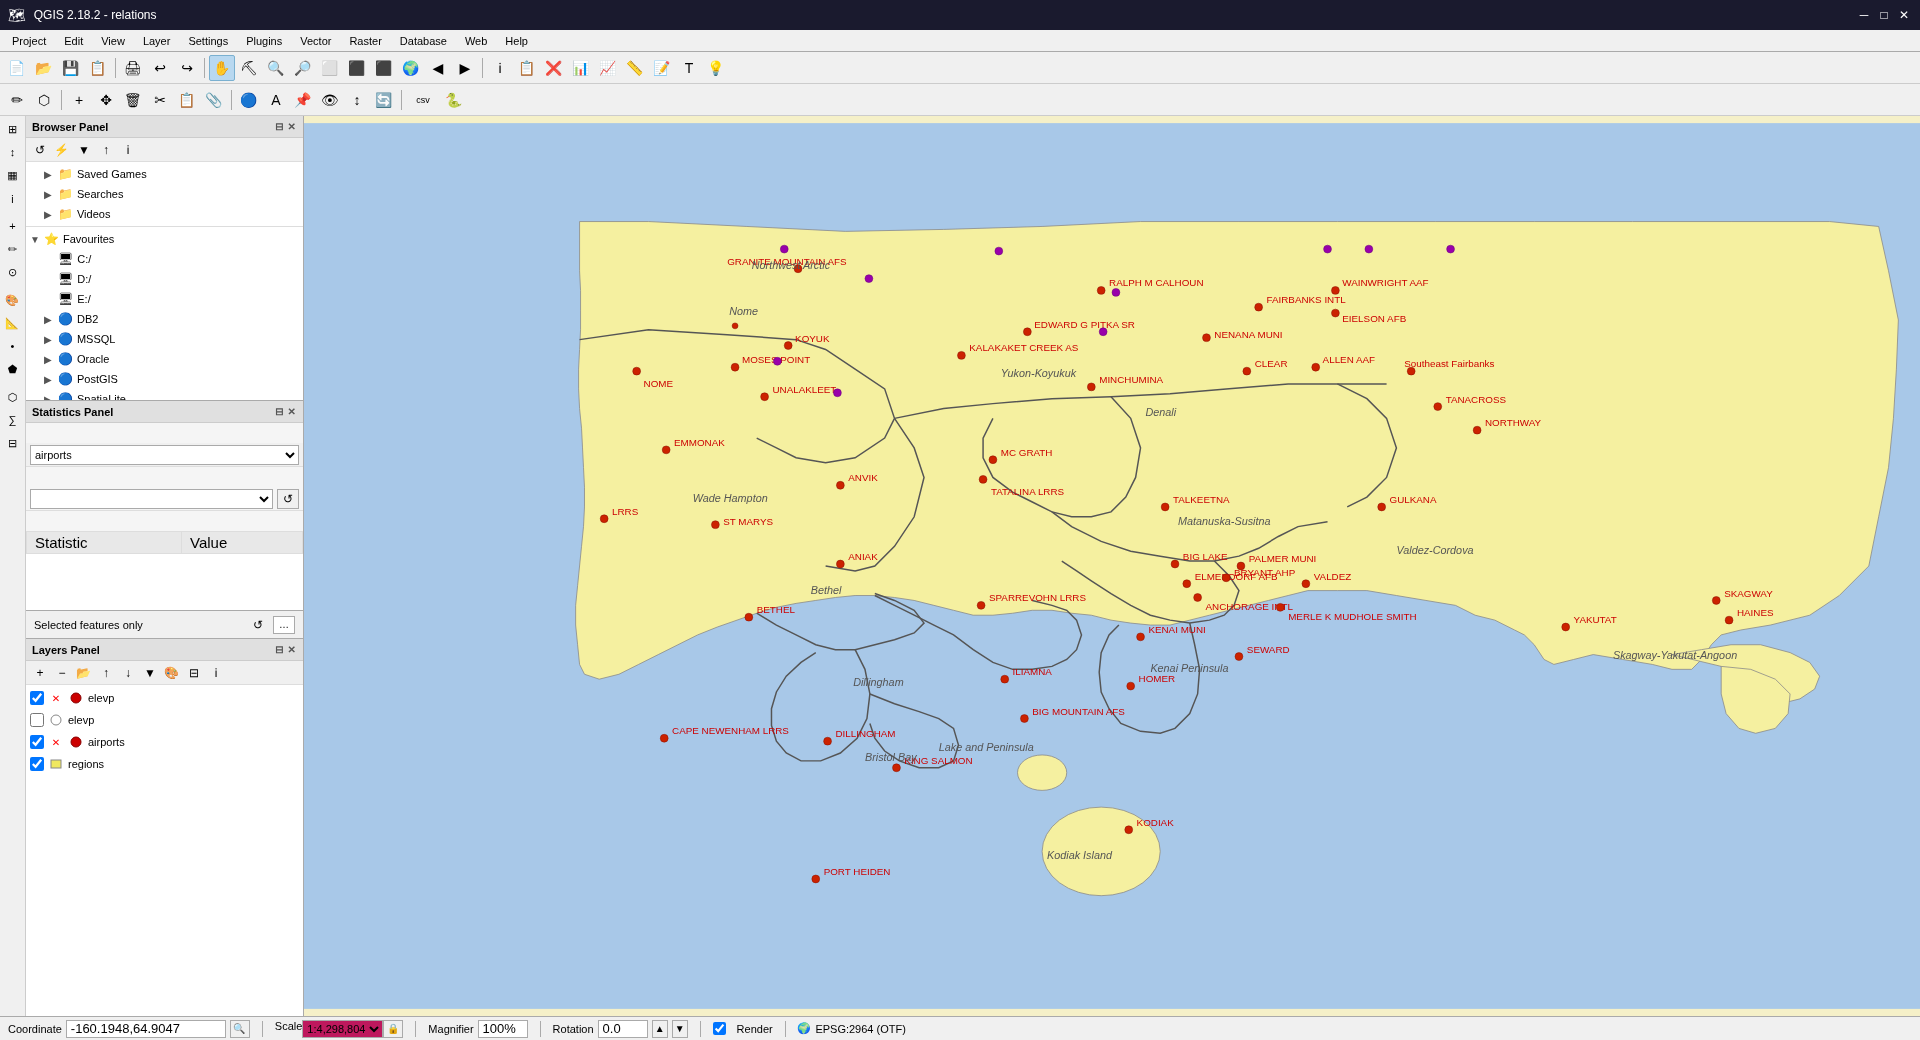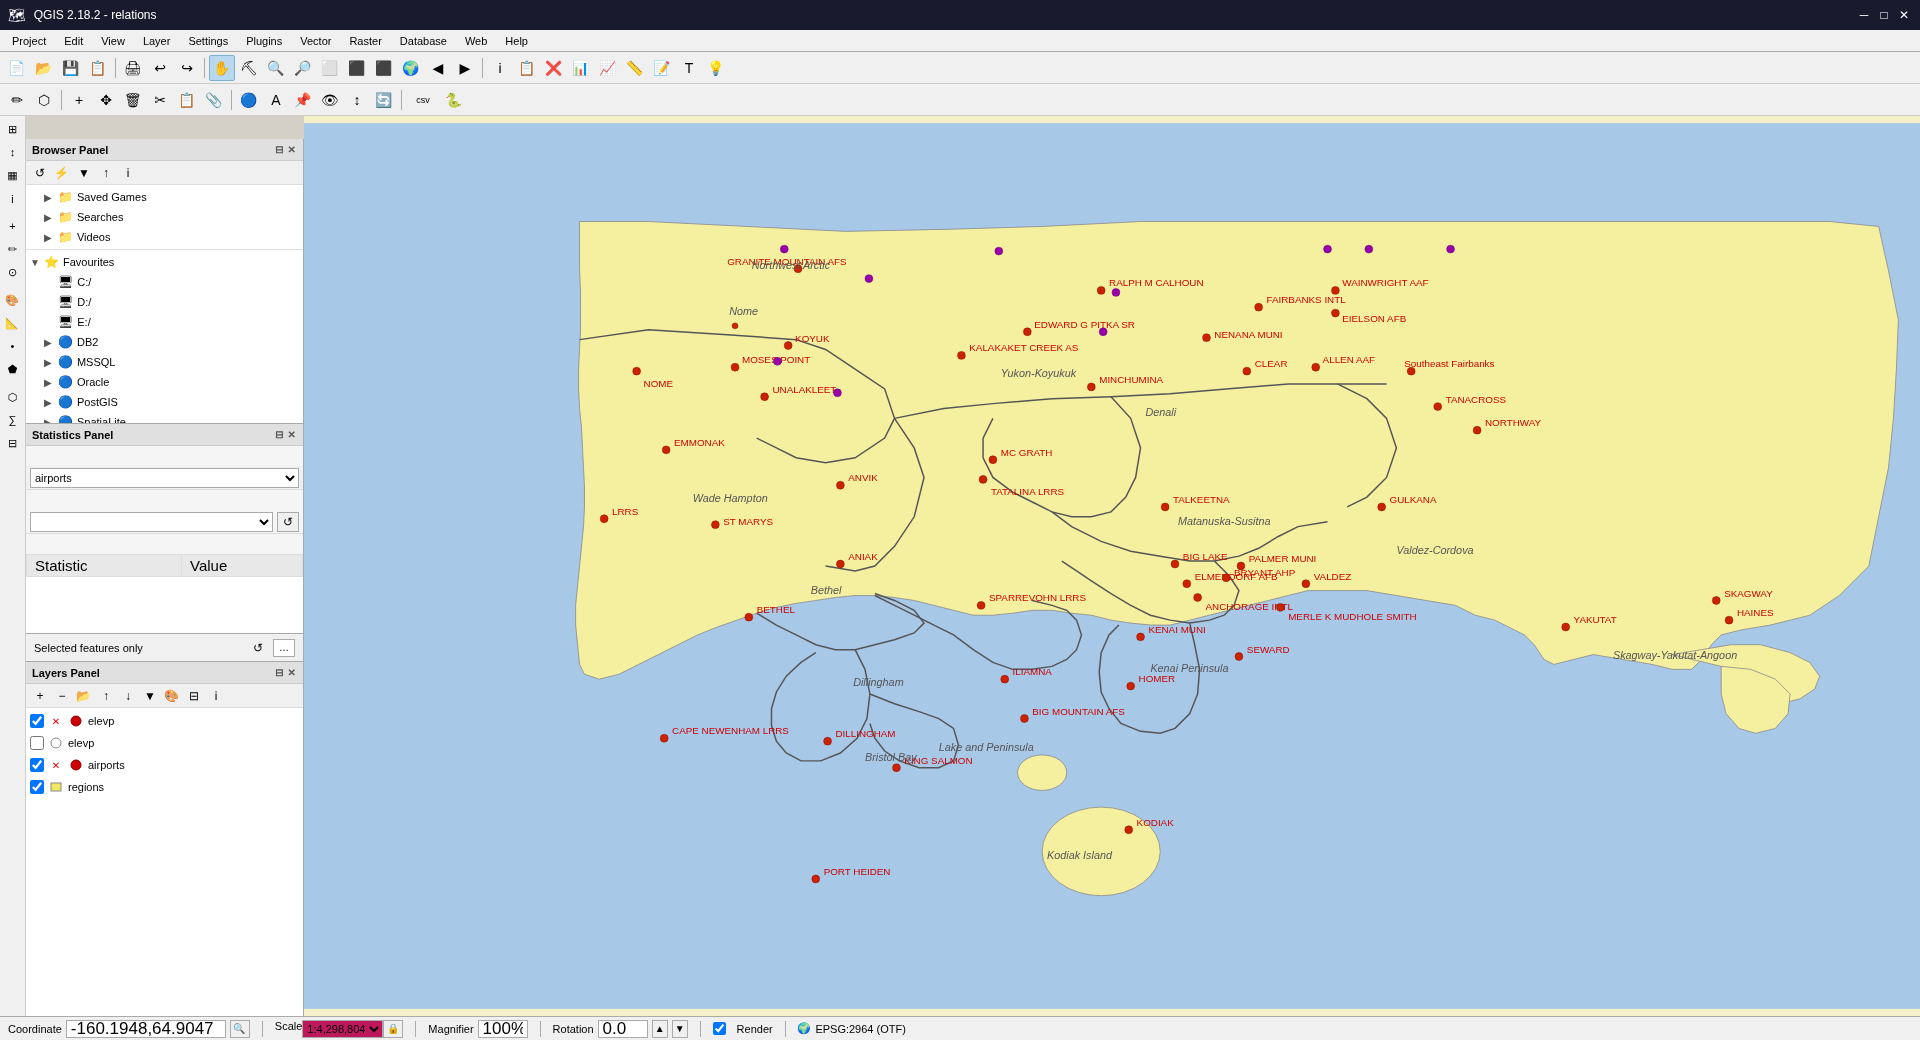--- a/index.html
+++ b/index.html
@@ -69,21 +69,20 @@
     }
     
     
     #left-panel {
       width: 278px;
       background: #f5f5f5;
       border-right: 1px solid #aaa;
       display: flex;
       flex-direction: column;
       overflow: hidden;
-      margin-top: 23px;
     }
     
     
     #browser-panel {
       background: #f5f5f5;
       border-bottom: 1px solid #aaa;
       flex: 0 0 auto;
       height: 285px;
       display: flex;
       flex-direction: column;
@@ -282,21 +281,21 @@
       display: flex;
       align-items: center;
       padding: 0 8px;
       gap: 8px;
       font-size: 11px;
     }
     .status-coord { display: flex; align-items: center; gap: 4px; }
     .status-input {
       width: 160px; height: 18px;
       border: 1px solid #aaa;
-      padding: 0 4px; font-size: 17px;
+      padding: 0 4px; font-size: 13px;
       background: white;
     }
     .status-separator { width: 1px; height: 16px; background: #aaa; margin: 0 4px; }
     .status-scale { display: flex; align-items: flex-start; }
     .status-select {
       height: 18px; font-size: 11px;
       border: 1px solid #aaa;
       background: #be185d;
     }
     

